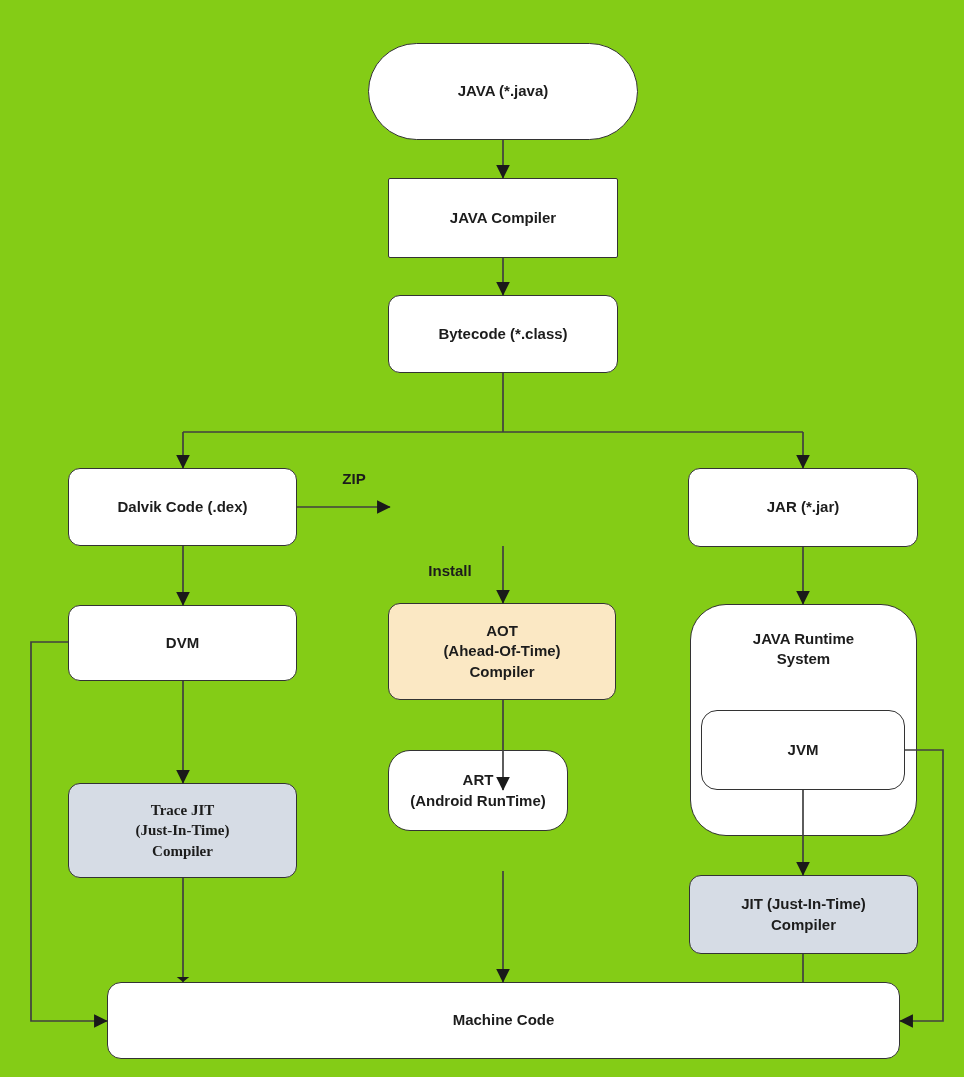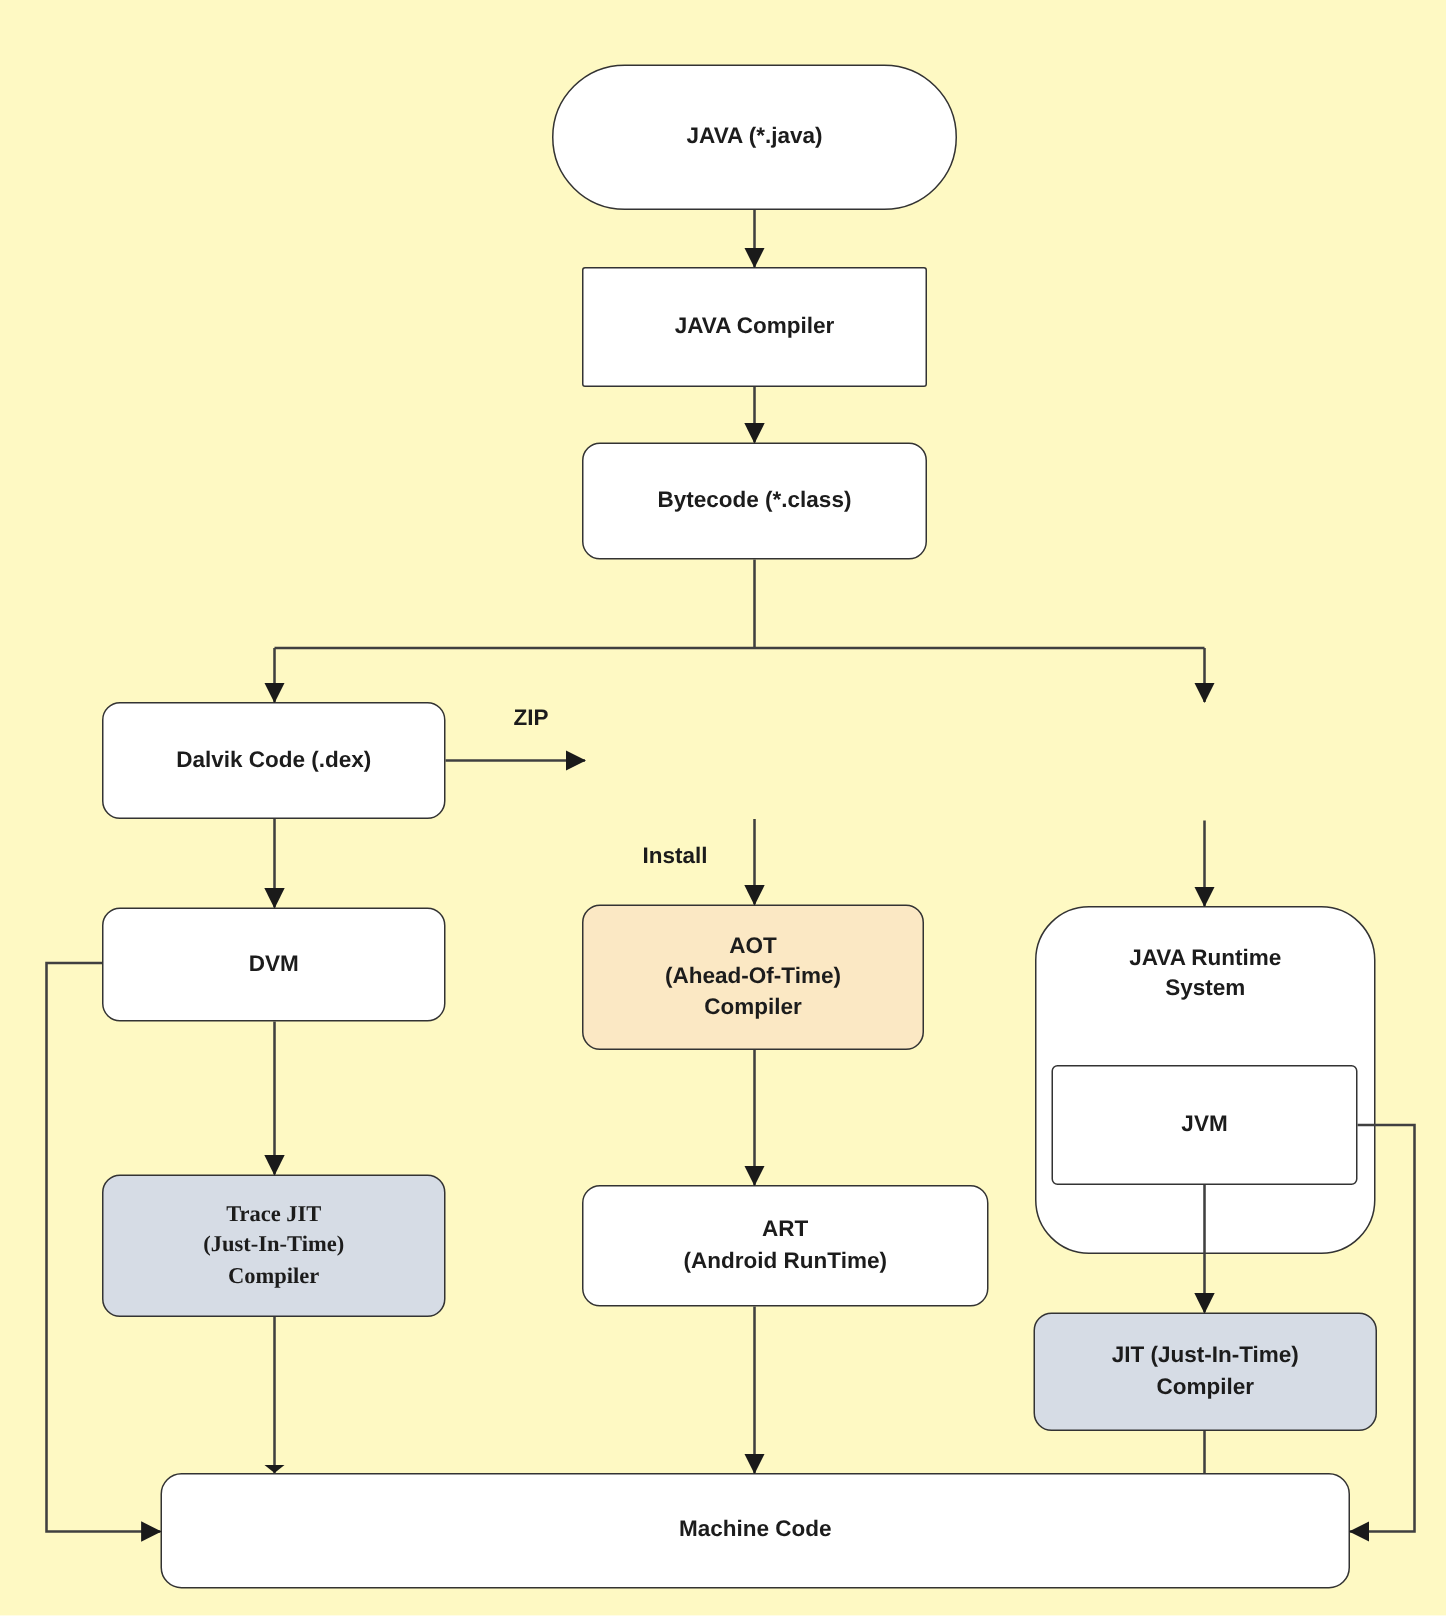--- a/index.html
+++ b/index.html
@@ -1,28 +1,28 @@
 <!DOCTYPE html>
 <html><head>
 <meta charset="utf-8">
 <style>
   html,body{margin:0;padding:0;background:#ffffff;}
   .canvas{
-    position:relative;width:964px;height:1077px;background:#fef9c3;
+    position:relative;width:964px;height:1077px;background:#84cc16;
     font-family:"Liberation Sans",sans-serif;overflow:hidden;
   }
   .node{
     position:absolute;box-sizing:border-box;background:#ffffff;
     border:1.5px solid #333333;display:flex;flex-direction:column;
     align-items:center;justify-content:center;text-align:center;
     font-weight:bold;font-size:15px;color:#1c1c1c;line-height:1.35;
   }
   .r12{border-radius:12px;}
   .r14{border-radius:14px;}
-  .r16{border-radius:4px;}
+  .r16{border-radius:16px;}
   .r36{border-radius:36px;}
   .stadium{border-radius:50px;}
   .sharp{border-radius:2px;}
   .fill-yellow{background:#FBE8C4;}
   .fill-blue{background:#D6DCE5;}
   .container-top{justify-content:flex-start;padding-top:24px;}
   .wires{position:absolute;left:0;top:0;width:964px;height:1077px;pointer-events:none;}
   .wire{stroke:#404040;stroke-width:1.7;fill:none;}
   .edge-label{
     position:absolute;font-weight:bold;font-size:15px;color:#1c1c1c;text-align:center;
@@ -43,20 +43,23 @@
 
   <div class="node r12" style="left:388px;top:295px;width:230px;height:78px;">
     <span>Bytecode (*.class)</span>
   </div>
 
   <div class="node r12" style="left:68px;top:468px;width:229px;height:78px;">
     <span>Dalvik Code (.dex)</span>
   </div>
 
 
+  <div class="node r12" style="left:688px;top:468px;width:230px;height:79px;">
+    <span>JAR (*.jar)</span>
+  </div>
 
   <div class="node r12" style="left:68px;top:605px;width:229px;height:76px;">
     <span>DVM</span>
   </div>
 
   <div class="node r12 fill-yellow" style="left:388px;top:603px;width:228px;height:97px;">
     <span>AOT</span>
     <span>(Ahead-Of-Time)</span>
     <span>Compiler</span>
   </div>
@@ -69,21 +72,21 @@
   <div class="node r16" style="left:701px;top:710px;width:204px;height:80px;">
     <span>JVM</span>
   </div>
 
   <div class="node r12 fill-blue" style="left:68px;top:783px;width:229px;height:95px;font-family:Liberation Serif, serif;">
     <span>Trace JIT</span>
     <span>(Just-In-Time)</span>
     <span>Compiler</span>
   </div>
 
-  <div class="node r12" style="left:388px;top:790px;width:271px;height:81px;">
+  <div class="node r12" style="left:388px;top:750px;width:180px;height:81px;border-radius:22px;">
     <span>ART</span>
     <span>(Android RunTime)</span>
   </div>
 
   <div class="node r12 fill-blue" style="left:689px;top:875px;width:229px;height:79px;">
     <span>JIT (Just-In-Time)</span>
     <span>Compiler</span>
   </div>
 
   <div class="node r14" style="left:107px;top:982px;width:793px;height:77px;">

